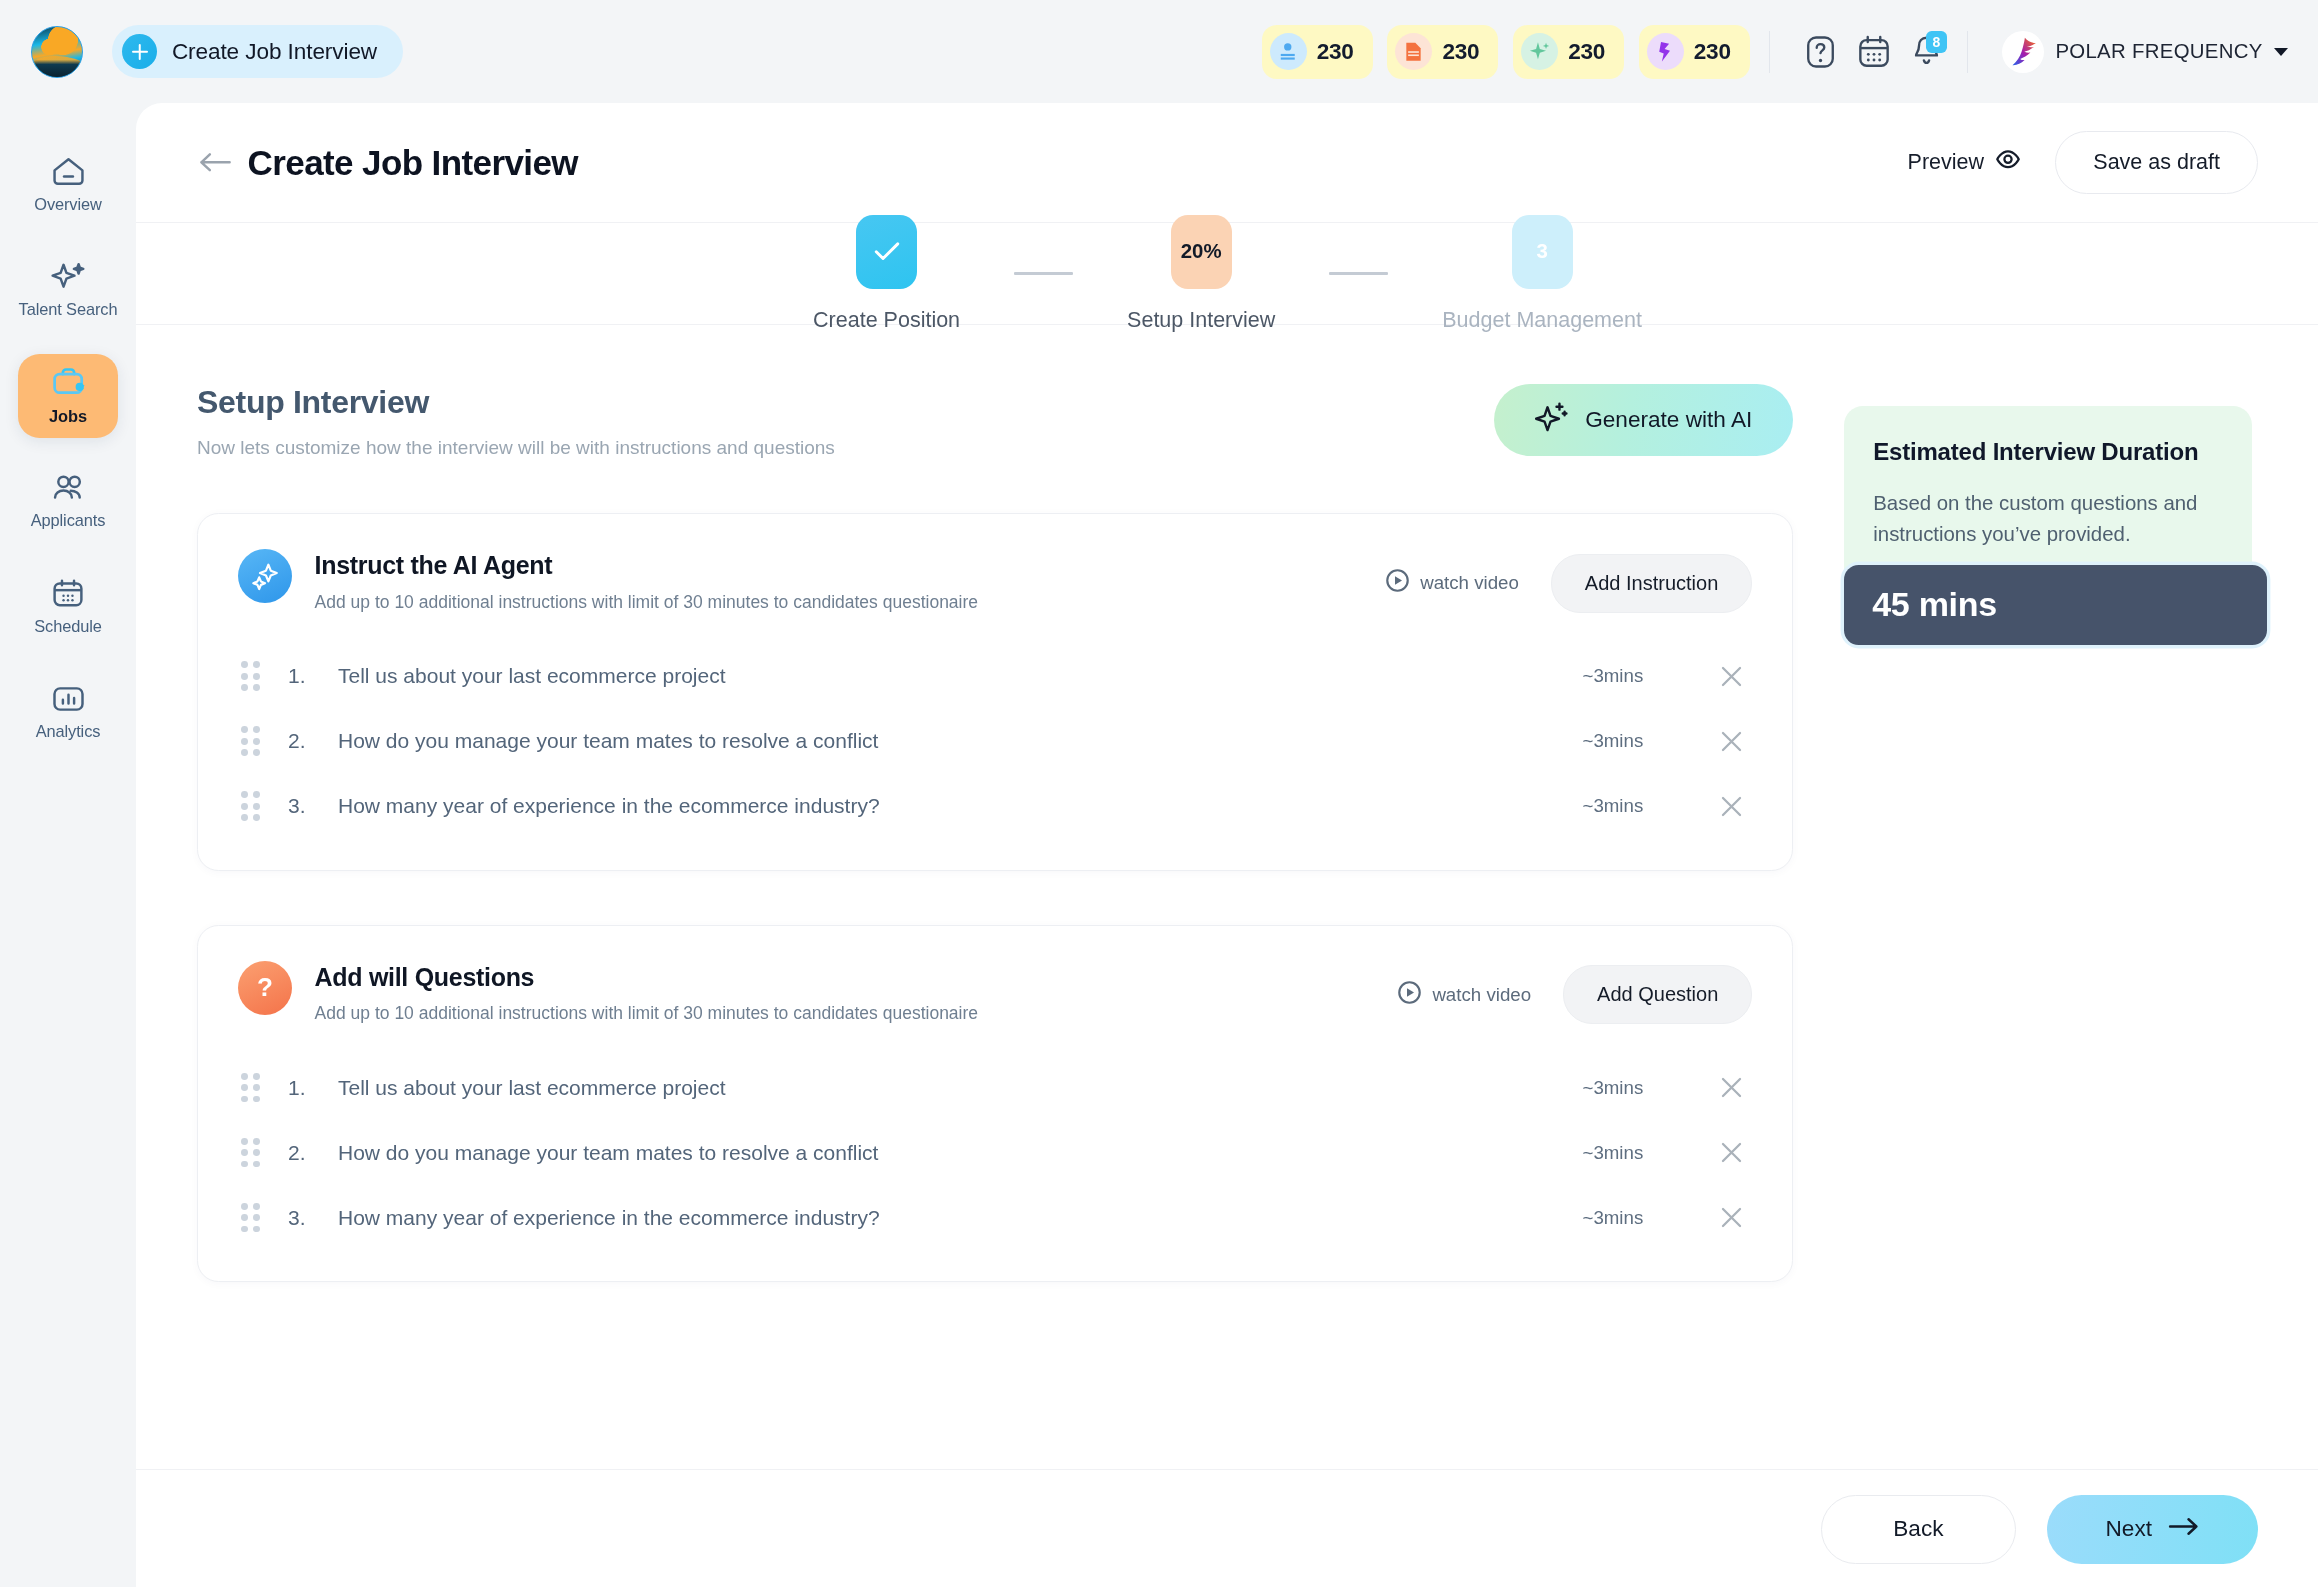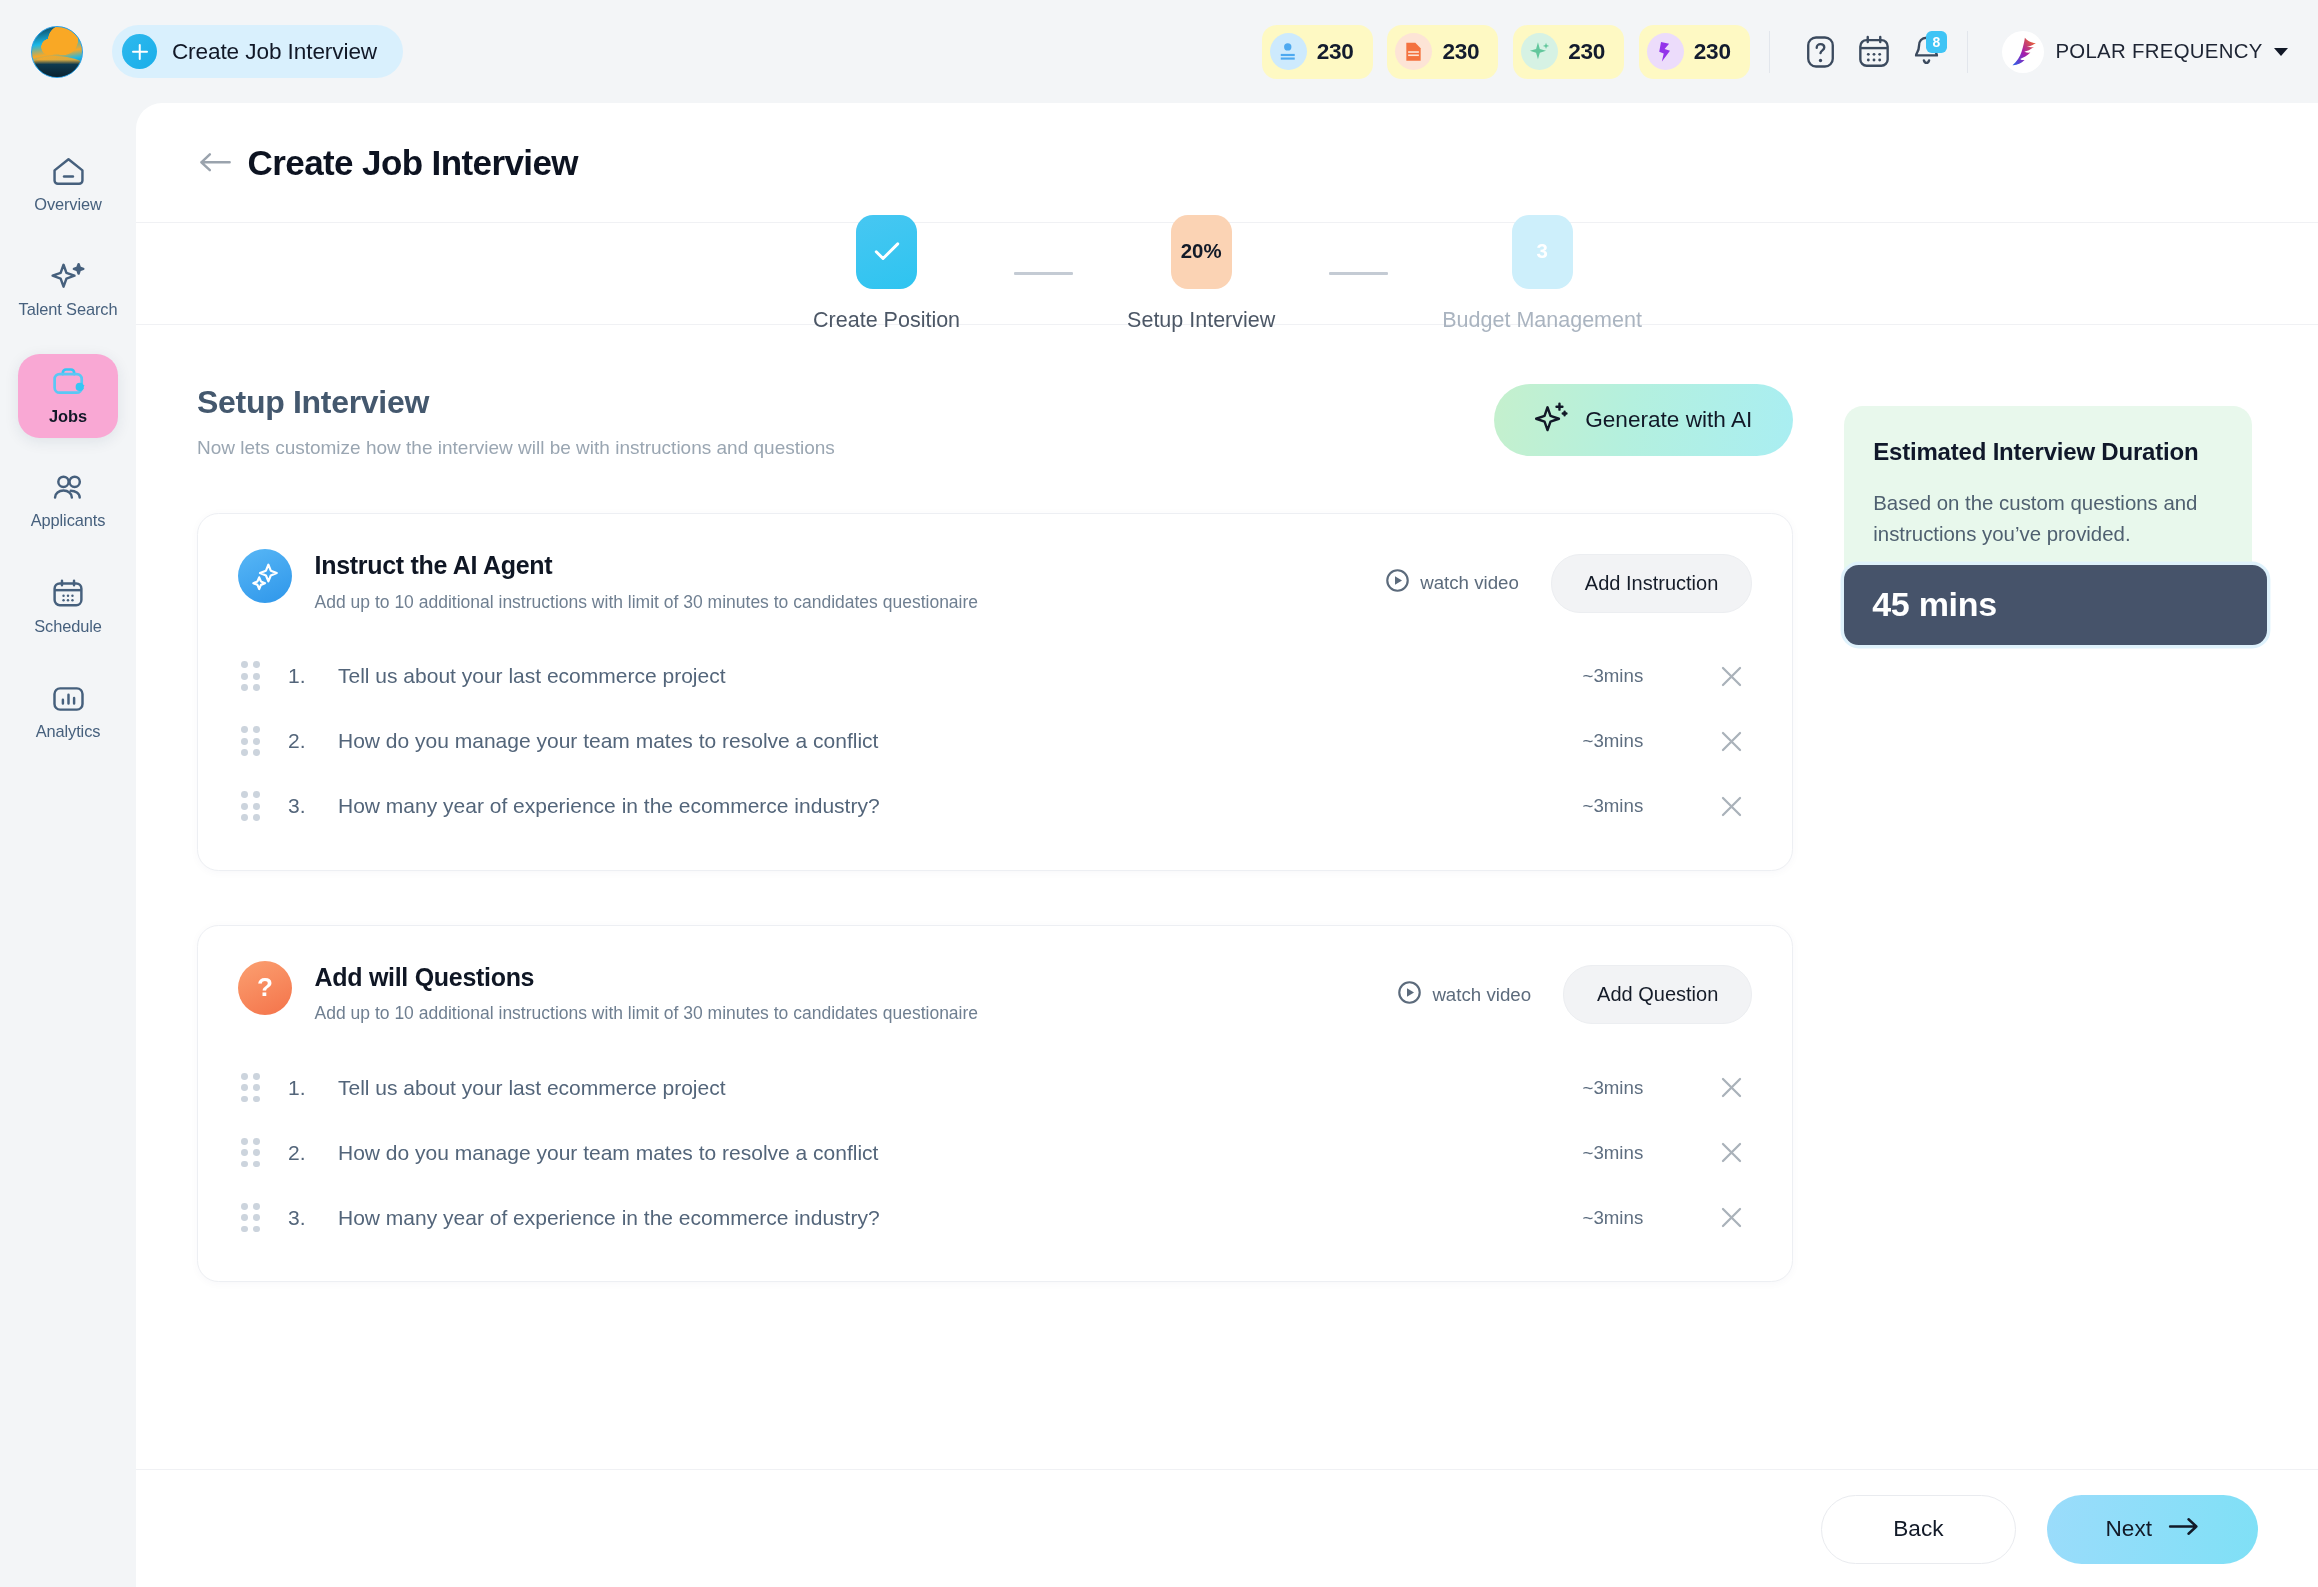--- a/index.html
+++ b/index.html
@@ -93,21 +93,21 @@
   .sidebar {
     position: absolute; left: 0; top: 112px; width: 136px; height: 1485px;
     background: #f3f5f7; padding-top: 31px;
     display: flex; flex-direction: column; align-items: center; gap: 21.5px;
   }
   .nav-item {
     width: 100px; height: 84px; border-radius: 21.5px;
     display: flex; flex-direction: column; align-items: center; justify-content: center; gap: 9px;
     cursor: pointer;
   }
-  .nav-item.active { background: #f9a8d4; box-shadow: 0 3.4px 14.7px rgba(24,45,80,.09); }
+  .nav-item.active { background: #fdba74; box-shadow: 0 3.4px 14.7px rgba(24,45,80,.09); }
   .nav-item svg { display: block; }
   .nav-label { font-size: 16.4px; color: #46607d; letter-spacing: -0.1px; }
   .nav-item.active .nav-label { color: #111827; font-weight: 600; }
 
   
   .panel {
     position: absolute; left: 136px; top: 103px;
     width: 2183px; height: 1485px;
     background: #ffffff; border-top-left-radius: 26px;
     overflow: hidden;
@@ -411,20 +411,32 @@
 
   <div class="panel">
 
     <div class="page-head">
       <div class="back-arrow">
         <svg width="33" height="22.6" viewBox="0 0 29 20" fill="none" stroke="#9aa3ad" stroke-width="2.2" stroke-linecap="round" stroke-linejoin="round">
           <path d="M27 10H2M9.5 3 2 10l7.5 7"></path>
         </svg>
       </div>
       <div class="page-title">Create Job Interview</div>
+      <div class="head-right">
+        <div class="preview-link">
+          <span>Preview</span>
+          <span>
+            <svg width="26" height="22.6" viewBox="0 0 23 20" fill="none" stroke="#161d2b" stroke-width="2">
+              <path d="M11.5 3C5.5 3 2 10 2 10s3.5 7 9.5 7S21 10 21 10 17.5 3 11.5 3z" stroke-linejoin="round"></path>
+              <circle cx="11.5" cy="10" r="3.2"></circle>
+            </svg>
+          </span>
+        </div>
+        <button class="draft-btn">Save as draft</button>
+      </div>
     </div>
 
     <div class="stepper">
       <div class="step">
         <div class="step-box done">
           <svg width="26" height="20.4" viewBox="0 0 23 18" fill="none" stroke="#fff" stroke-width="2.6" stroke-linecap="round" stroke-linejoin="round">
               <path d="M2 9.5 8 15.5 21 2.5"></path>
             </svg>
         </div>
         <div class="step-label">Create Position</div>

